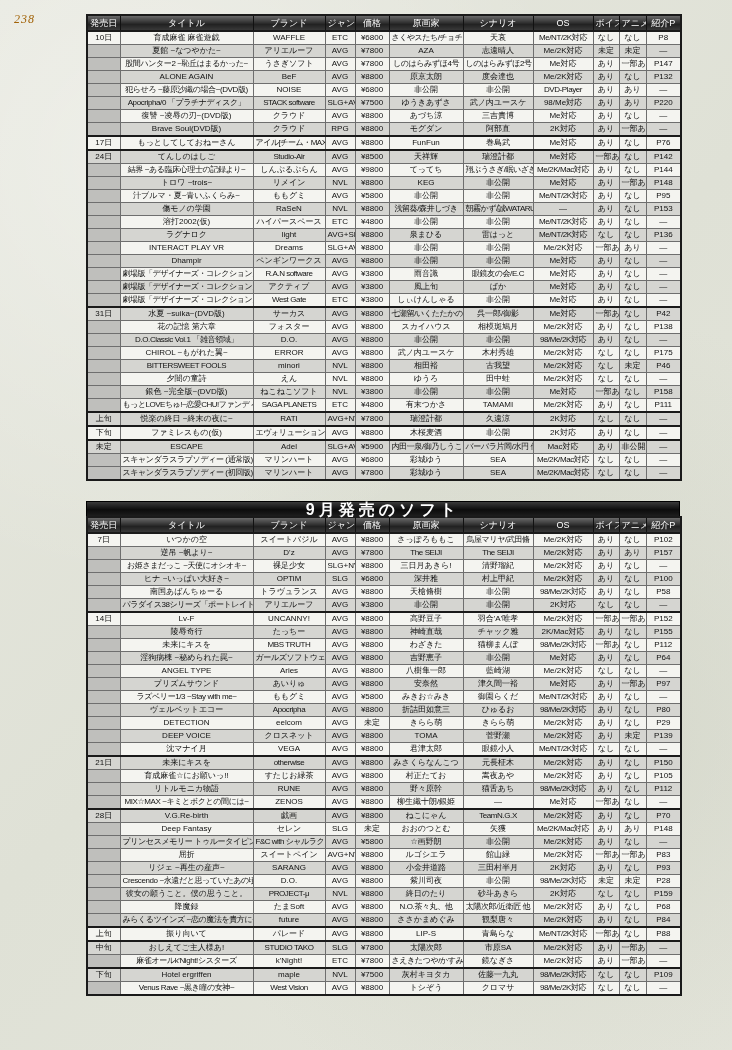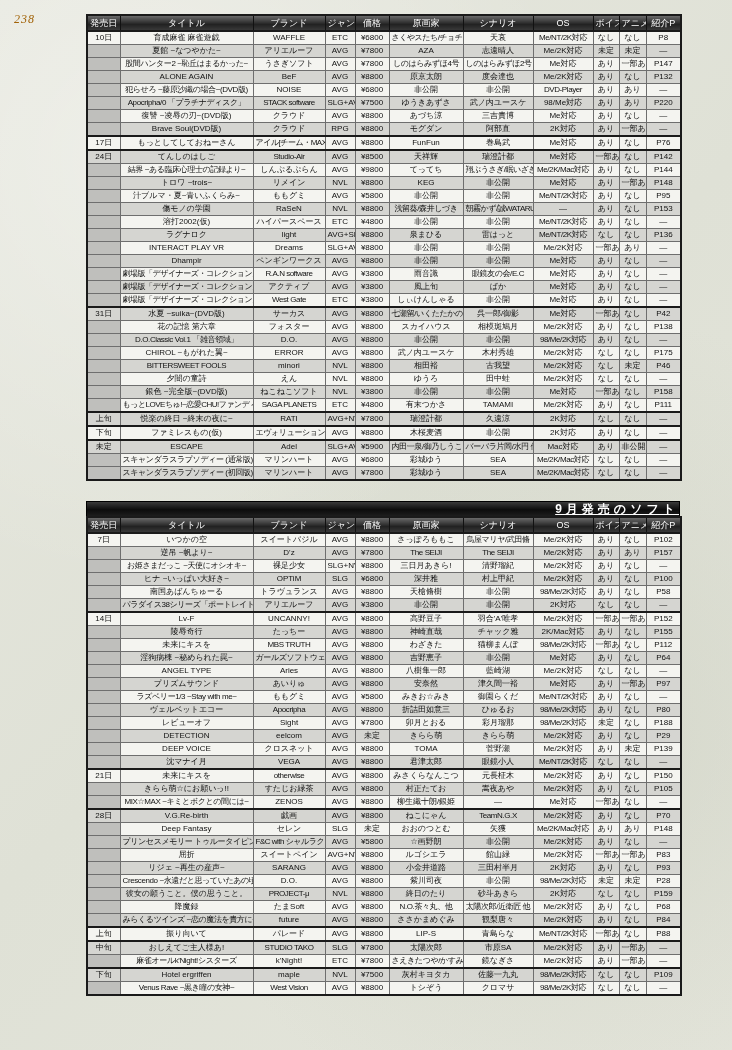--- a/index.html
+++ b/index.html
@@ -17,23 +17,23 @@
     position:absolute; left:14px; top:12px;
     font-size:12px; color:#a16207; letter-spacing:1px;
     font-family:"Liberation Serif","DejaVu Serif",serif;
     font-style:italic;
   }
   .tbl-wrap { position:absolute; left:86px; width:594px; }
   #wrap-august { top:14px; }
   #wrap-september { top:501px; }
   .section-bar {
     background:linear-gradient(#3a3a3a,#0c0c0c 55%,#1d1d1d);
-    color:#fff; font-weight:bold; font-size:12px; text-align:right;
+    color:#fff; font-weight:bold; font-size:16px; text-align:center;
     height:15px; line-height:15px; letter-spacing:4px;
-    border:1px solid #000; border-bottom:none;text-decoration:underline;
+    border:1px solid #000; border-bottom:none;
   }
   table.sched {
     width:594px; border-collapse:collapse; table-layout:fixed;
     background:#f4f4f0; border:2px solid #1a1a1a;
   }
   table.sched th, table.sched td {
     border:1px solid #6e6e6e;
     font-size:8px; height:13px; line-height:12px;
     overflow:hidden; white-space:nowrap; padding:0 2px;
     color:#111; text-align:center; font-weight:normal;
@@ -742,33 +742,20 @@
           <td class="c-price">¥8800</td>
           <td class="c-artist">折詰田如意三</td>
           <td class="c-scenario">ひゅるお</td>
           <td class="c-os small">98/Me/2K対応</td>
           <td class="c-voice">あり</td>
           <td class="c-anime">なし</td>
           <td class="c-page">P80</td>
         </tr>
         <tr>
           <td class="c-date nodate"></td>
-          <td class="c-title">レビューオフ</td>
-          <td class="c-brand">Sight</td>
-          <td class="c-genre">AVG</td>
-          <td class="c-price">¥7800</td>
-          <td class="c-artist">卯月とおる</td>
-          <td class="c-scenario">彩月瑠那</td>
-          <td class="c-os small">98/Me/2K対応</td>
-          <td class="c-voice">未定</td>
-          <td class="c-anime">なし</td>
-          <td class="c-page">P188</td>
-        </tr>
-        <tr>
-          <td class="c-date nodate"></td>
           <td class="c-title">DETECTION</td>
           <td class="c-brand">eelcom</td>
           <td class="c-genre">AVG</td>
           <td class="c-price">未定</td>
           <td class="c-artist">きらら萌</td>
           <td class="c-scenario">きらら萌</td>
           <td class="c-os">Me/2K対応</td>
           <td class="c-voice">あり</td>
           <td class="c-anime">なし</td>
           <td class="c-page">P29</td>
@@ -807,30 +794,43 @@
           <td class="c-price">¥8800</td>
           <td class="c-artist">みさくらなんこつ</td>
           <td class="c-scenario">元長柾木</td>
           <td class="c-os">Me/2K対応</td>
           <td class="c-voice">あり</td>
           <td class="c-anime">なし</td>
           <td class="c-page">P150</td>
         </tr>
         <tr>
           <td class="c-date nodate"></td>
-          <td class="c-title">きらら萌☆にお願いっ!!</td>
+          <td class="c-title">育成麻雀☆にお願いっ!!</td>
           <td class="c-brand">すたじお緑茶</td>
           <td class="c-genre">AVG</td>
           <td class="c-price">¥8800</td>
           <td class="c-artist">村正たてお</td>
           <td class="c-scenario">嵩夜あや</td>
           <td class="c-os">Me/2K対応</td>
           <td class="c-voice">あり</td>
           <td class="c-anime">なし</td>
           <td class="c-page">P105</td>
+        </tr>
+        <tr>
+          <td class="c-date nodate"></td>
+          <td class="c-title">リトルモニカ物語</td>
+          <td class="c-brand">RUNE</td>
+          <td class="c-genre">AVG</td>
+          <td class="c-price">¥8800</td>
+          <td class="c-artist">野々原幹</td>
+          <td class="c-scenario">猫舌あち</td>
+          <td class="c-os small">98/Me/2K対応</td>
+          <td class="c-voice">あり</td>
+          <td class="c-anime">なし</td>
+          <td class="c-page">P112</td>
         </tr>
         <tr>
           <td class="c-date nodate"></td>
           <td class="c-title small">MIX☆MAX ~キミとボクとの間には~</td>
           <td class="c-brand">ZENOS</td>
           <td class="c-genre">AVG</td>
           <td class="c-price">¥8800</td>
           <td class="c-artist">柳生織十朗/銀姫</td>
           <td class="c-scenario">—</td>
           <td class="c-os">Me対応</td>

